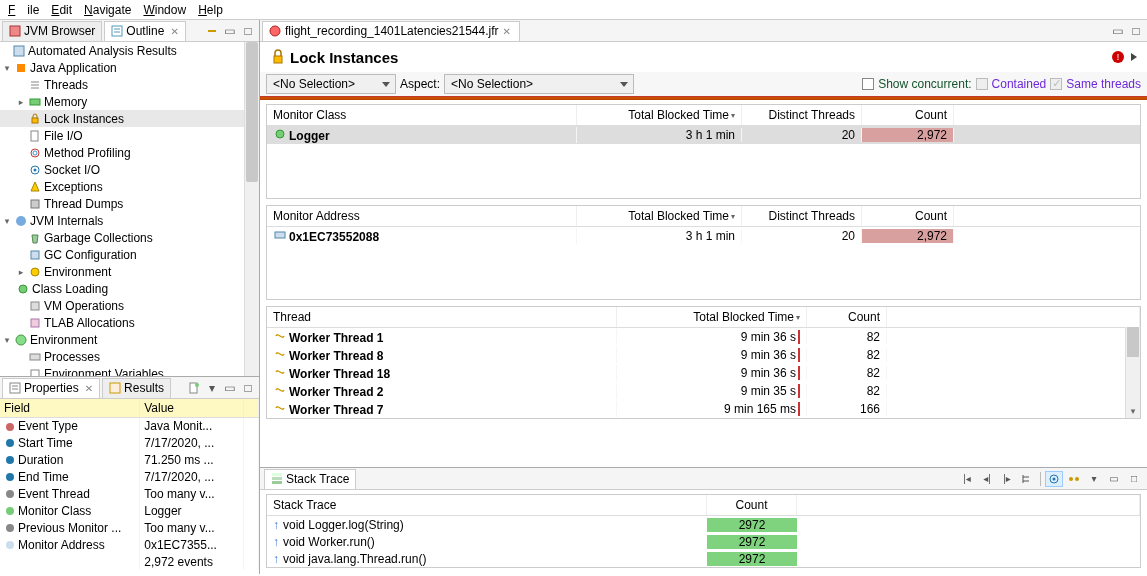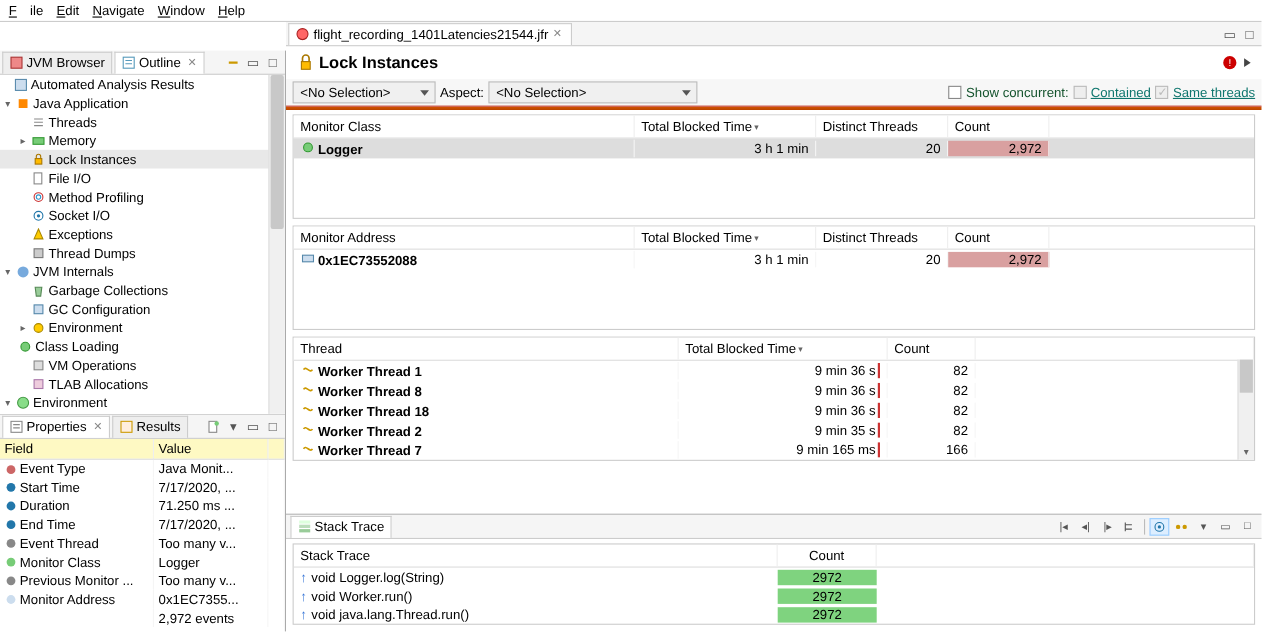--- a/index.html
+++ b/index.html
@@ -5,21 +5,21 @@
 * { box-sizing: border-box; font-family: "Segoe UI", Tahoma, sans-serif; }
 body { margin: 0; width: 1147px; height: 576px; background: #fff; position: relative; overflow: hidden; font-size: 12px; color: #000; }
 
 
 .menubar { height: 20px; border-bottom: 1px solid #ccc; display: flex; align-items: center; padding: 0 2px; }
 .menubar span { padding: 2px 6px; cursor: default; }
 .menubar span u { text-decoration: underline; }
 
 
 .workspace { display: flex; height: 554px; }
-.left-col { width: 260px; display: flex; flex-direction: column; border-right: 1px solid #aaa; margin-top: 26px; }
+.left-col { width: 260px; display: flex; flex-direction: column; border-right: 1px solid #aaa; }
 .right-col { flex: 1; display: flex; flex-direction: column; }
 
 
 .view-tabs { display: flex; align-items: center; height: 22px; background: #f5f5f5; border-bottom: 1px solid #ccc; position: relative; }
 .view-tab { display: inline-flex; align-items: center; padding: 2px 6px; border: 1px solid #ccc; border-bottom: none; background: #fff; margin-left: 2px; height: 20px; gap: 3px; }
 .view-tab.inactive { background: #eee; }
 .view-tab .icon-sq { width: 12px; height: 12px; display: inline-block; }
 .spacer { flex: 1; }
 .toolbar-icons { display: flex; gap: 4px; padding: 0 4px; align-items: center; }
 .toolbar-icons .ico { width: 14px; height: 14px; display: inline-flex; align-items: center; justify-content: center; color: #555; }
@@ -55,30 +55,30 @@
 .err-ico { width: 14px; height: 14px; color: #c00; margin-right: 6px; }
 .tri { width: 0; height: 0; border-left: 6px solid #444; border-top: 4px solid transparent; border-bottom: 4px solid transparent; display: inline-block; }
 
 
 .selector-row { display: flex; align-items: center; padding: 2px 6px; height: 24px; background: #f7f7f7; gap: 4px; }
 .combo { border: 1px solid #bbb; background: #f0f0f0; height: 20px; display: inline-flex; align-items: center; padding: 0 18px 0 6px; position: relative; }
 .combo::after { content: ""; position: absolute; right: 5px; top: 7px; border-left: 4px solid transparent; border-right: 4px solid transparent; border-top: 5px solid #555; }
 .chk { width: 12px; height: 12px; border: 1px solid #888; display: inline-block; background: #fff; }
 .chk.dis { background: #eee; border-color: #bbb; }
 .opt-lbl { color: #14532d; }
-.opt-lbl.dis { color: #0f766e; text-decoration: underline; }
+.opt-lbl.dis { color: #6d28d9; }
 
 .accent-bar { height: 4px; background: linear-gradient(#d35400, #b84300); border-top: 1px solid #c0392b; }
 
 
 .tables-zone { flex: 1; padding: 4px 6px 0 6px; display: flex; flex-direction: column; overflow: hidden; }
 .table-box { border: 1px solid #ccc; margin-bottom: 6px; }
 .thead { display: flex; background: #fff; border-bottom: 1px solid #ddd; }
 .thead .th { height: 20px; display: flex; align-items: center; padding: 0 6px; border-right: 1px solid #eee; font-weight: normal; position: relative; }
-.thead .th.r { justify-content: flex-start; }
+.thead .th.r { justify-content: flex-end; }
 .thead .th .sdrop { font-size: 8px; color: #666; margin-left: 2px; }
 .trow { display: flex; height: 18px; align-items: center; }
 .trow .td { padding: 0 6px; border-right: 1px solid #f5f5f5; overflow: hidden; white-space: nowrap; }
 .trow .td.r { text-align: right; justify-content: flex-end; display: flex; }
 .count-dark { background: #d9a0a0; }
 .tick-bar { display: inline-block; width: 2px; height: 14px; background: #c33; vertical-align: middle; margin-left: 2px; }
 
 
 .t1 .c1 { width: 310px; } .t1 .c2 { width: 165px; } .t1 .c3 { width: 120px; } .t1 .c4 { width: 92px; }
 .t2 .c1 { width: 310px; } .t2 .c2 { width: 165px; } .t2 .c3 { width: 120px; } .t2 .c4 { width: 92px; }

